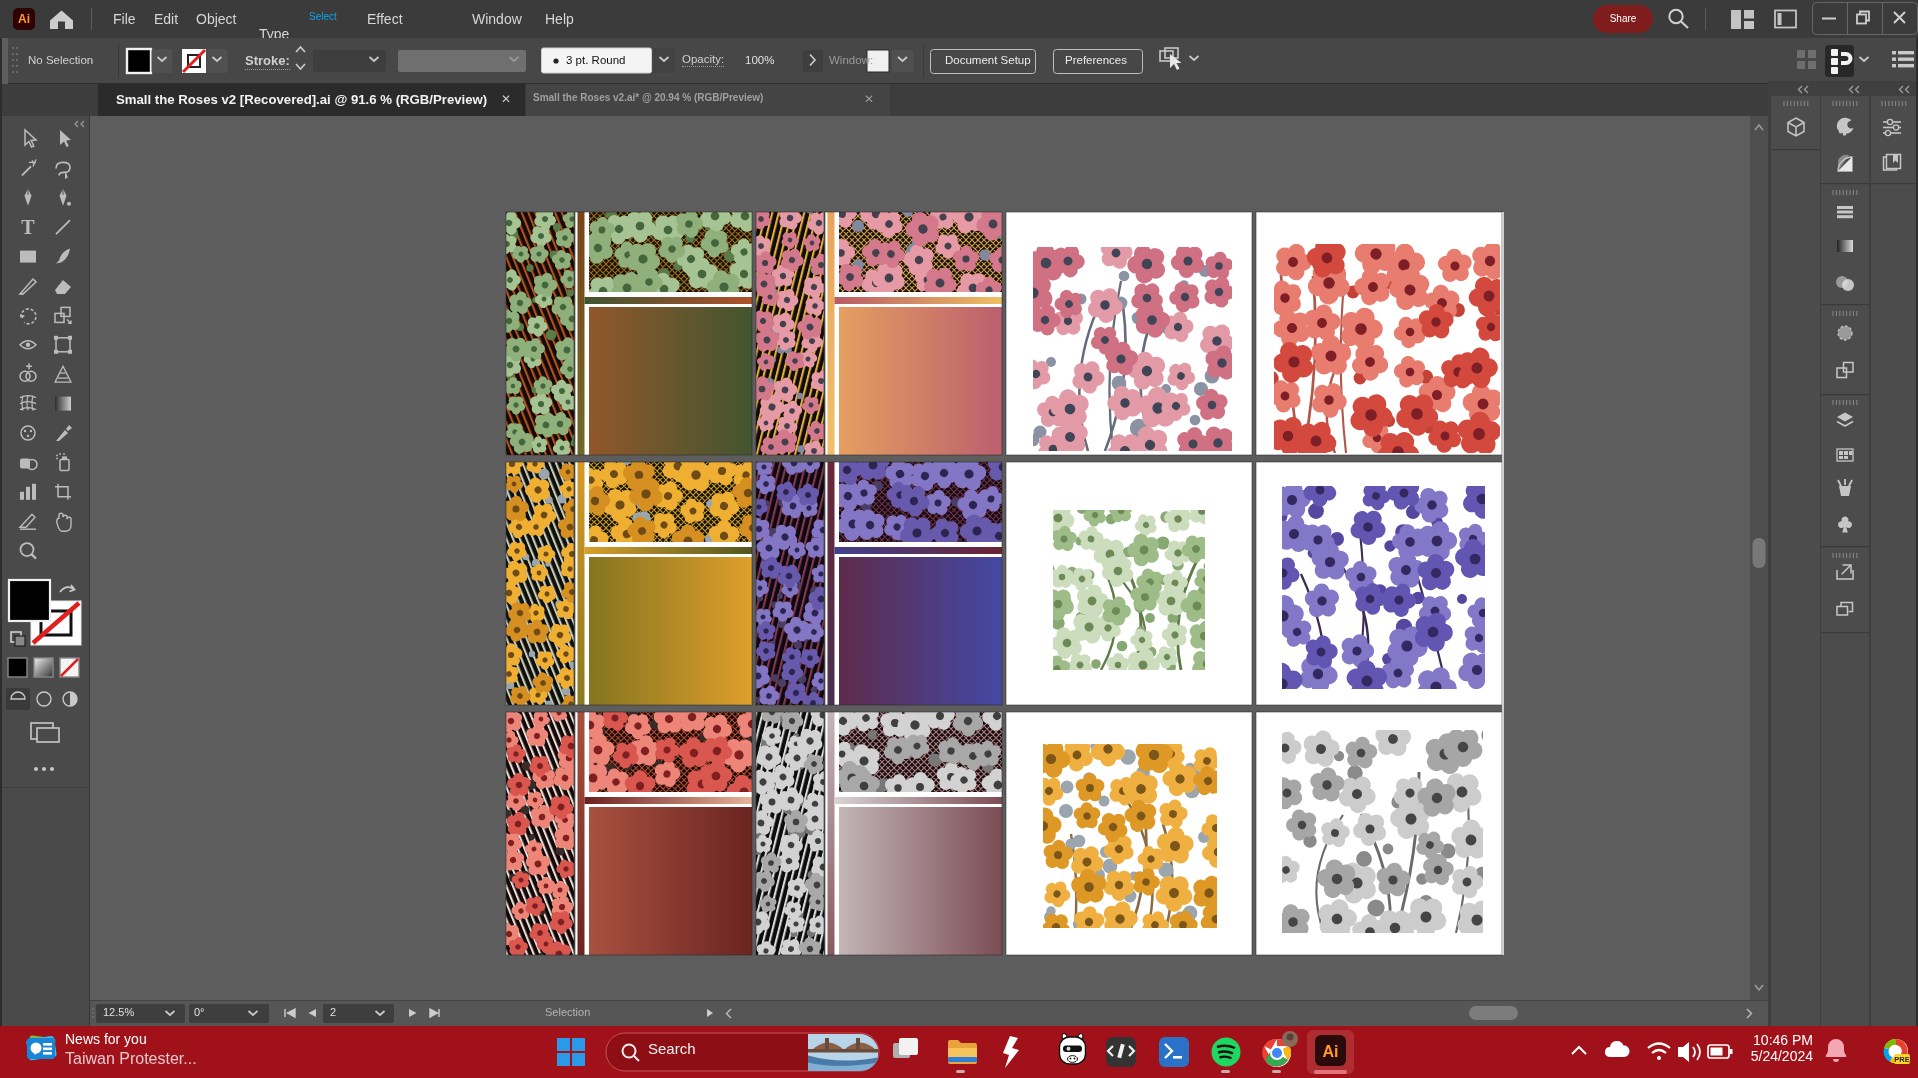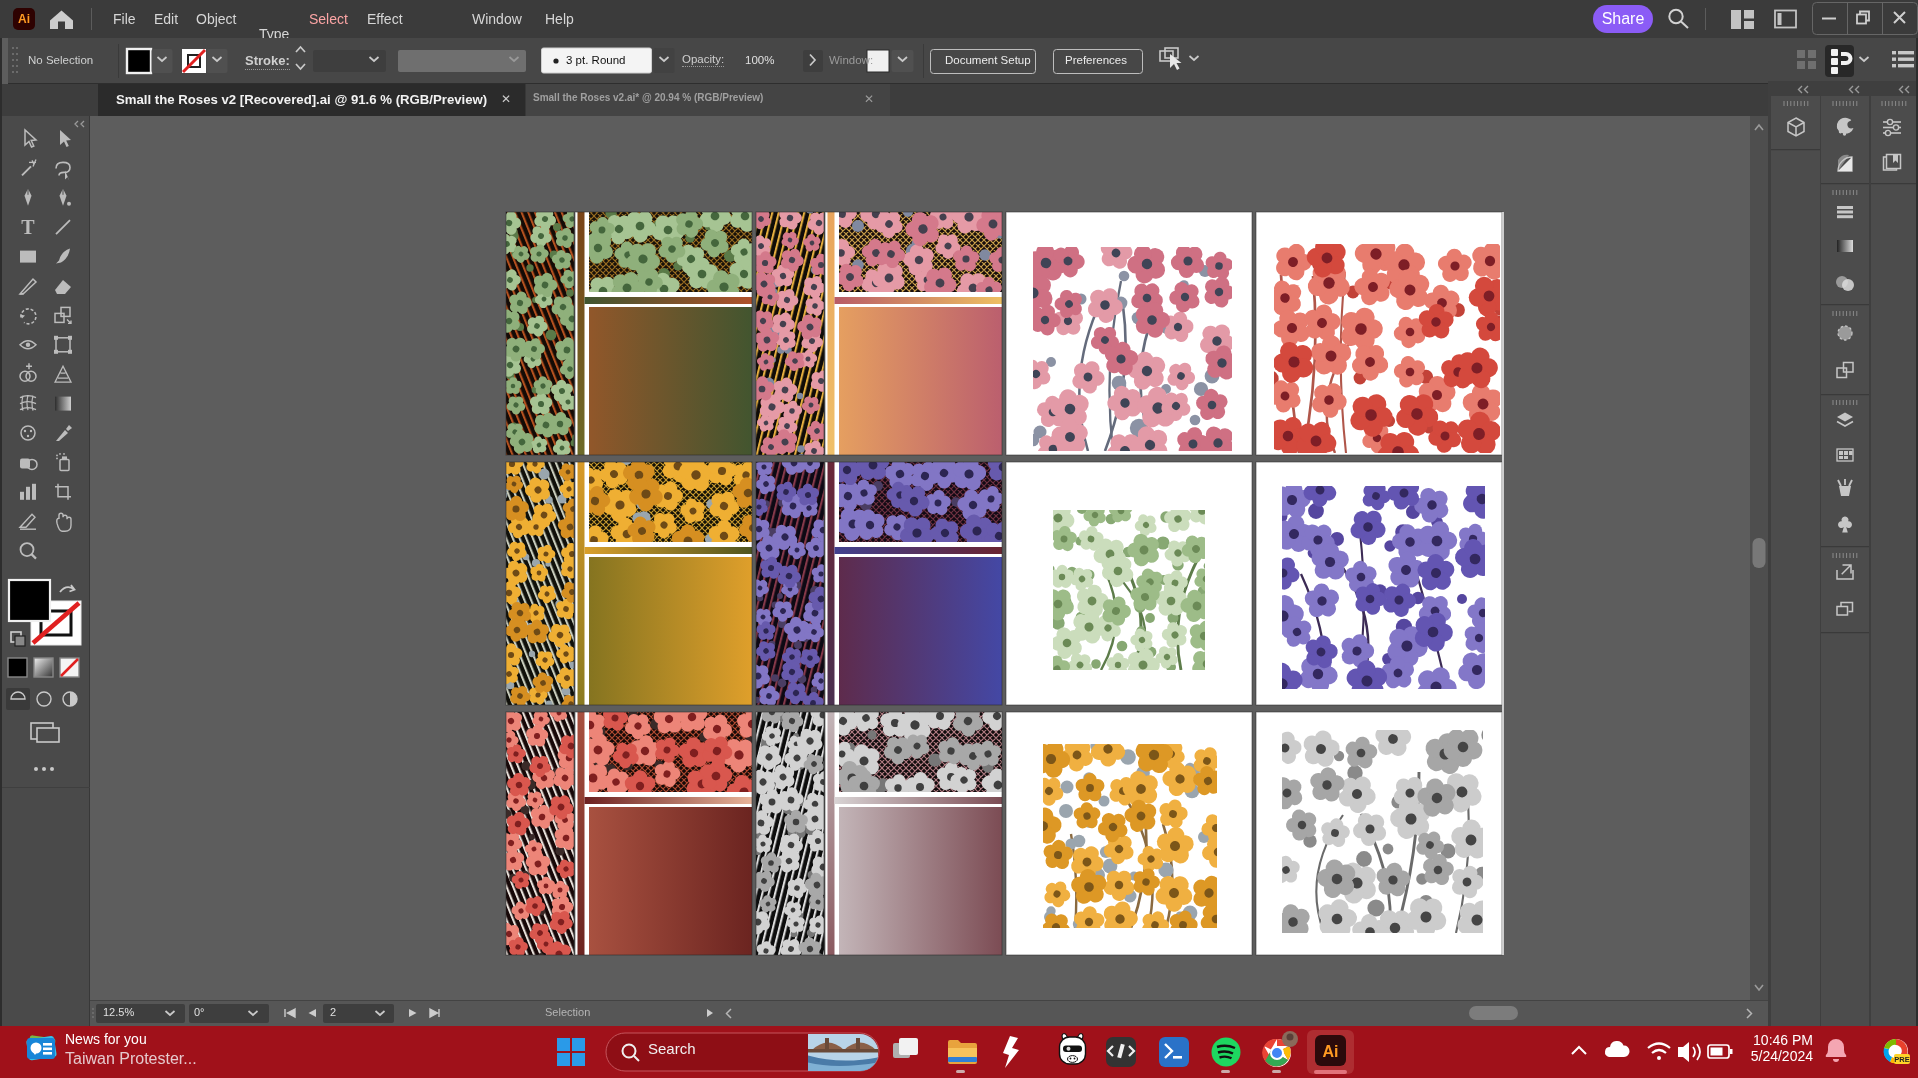--- a/index.html
+++ b/index.html
@@ -1355,26 +1355,26 @@
     <rect x="1752.5" y="538" width="13" height="30" rx="6" fill="#787878"></rect>
     <path d="M1755 130 l4 -5 l4 5" stroke="#9a9a9a" stroke-width="1.6" fill="none"></path>
     <path d="M1755 985 l4 5 l4 -5" stroke="#9a9a9a" stroke-width="1.6" fill="none"></path>
   </svg>
 <div class="a" style="left:0;top:0;width:1918px;height:38px;background:#3b3b3b">
 <div class="a" style="left:13px;top:8px;width:22px;height:22px;background:#2e0201;border-radius:5px;color:#ff9a22;font-weight:bold;font-size:12px;text-align:center;line-height:22px">Ai</div>
 <span class="a" style="left:113px;top:11px;font-size:14px;color:#d6d6d6;font-weight:normal;white-space:nowrap;">File</span>
     <span class="a" style="left:154px;top:11px;font-size:14px;color:#d6d6d6;font-weight:normal;white-space:nowrap;">Edit</span>
     <span class="a" style="left:196px;top:11px;font-size:14px;color:#d6d6d6;font-weight:normal;white-space:nowrap;">Object</span>
     <span class="a" style="left:259px;top:26px;font-size:14px;color:#d6d6d6;font-weight:normal;white-space:nowrap;">Type</span>
-    <span class="a" style="left:309px;top:11px;font-size:14px;color:#fca5a5;font-weight:normal;white-space:nowrap;">Select</span>
+    <span class="a" style="left:309px;top:11px;font-size:10px;color:#0ea5e9;font-weight:normal;white-space:nowrap;">Select</span>
     <span class="a" style="left:367px;top:11px;font-size:14px;color:#d6d6d6;font-weight:normal;white-space:nowrap;">Effect</span>
     <span class="a" style="left:424px;top:11px;font-size:14px;color:#f97316;font-weight:bold;white-space:nowrap;margin-top:44px;">View</span>
     <span class="a" style="left:472px;top:11px;font-size:14px;color:#d6d6d6;font-weight:normal;white-space:nowrap;">Window</span>
     <span class="a" style="left:545px;top:11px;font-size:14px;color:#d6d6d6;font-weight:normal;white-space:nowrap;">Help</span>
-<div class="a" style="left:1593px;top:5px;width:60px;height:28px;background:#8b5cf6;border-radius:14px;color:#fff;font-size:16px;text-align:center;line-height:28px">Share</div>
+<div class="a" style="left:1593px;top:5px;width:60px;height:28px;background:#7f1d1d;border-radius:14px;color:#fff;font-size:10px;text-align:center;line-height:28px">Share</div>
 <svg class="a" style="left:0;top:0" width="1918" height="38" viewBox="0 0 1918 38">
 <path d="M50 20.5 L61.5 10.5 L73 20.5 L73 29 L50 29 Z" fill="#cdcdcd"></path>
       <rect x="58" y="21.5" width="7" height="7.5" fill="#3b3b3b"></rect>
 <rect x="91" y="8" width="1" height="22" fill="#5c5c5c"></rect>
 <circle cx="1676" cy="16.5" r="6.7" fill="none" stroke="#d2d2d2" stroke-width="2"></circle>
 <line x1="1681" y1="21.5" x2="1688" y2="28" stroke="#d2d2d2" stroke-width="2"></line>
 <rect x="1705" y="8" width="1" height="22" fill="#5c5c5c"></rect>
 <rect x="1731" y="10" width="10" height="19" fill="#c3c3c3"></rect>
 <rect x="1744" y="10" width="10" height="8.5" fill="#c3c3c3"></rect>
 <rect x="1744" y="21" width="10" height="8" fill="#c3c3c3"></rect>

